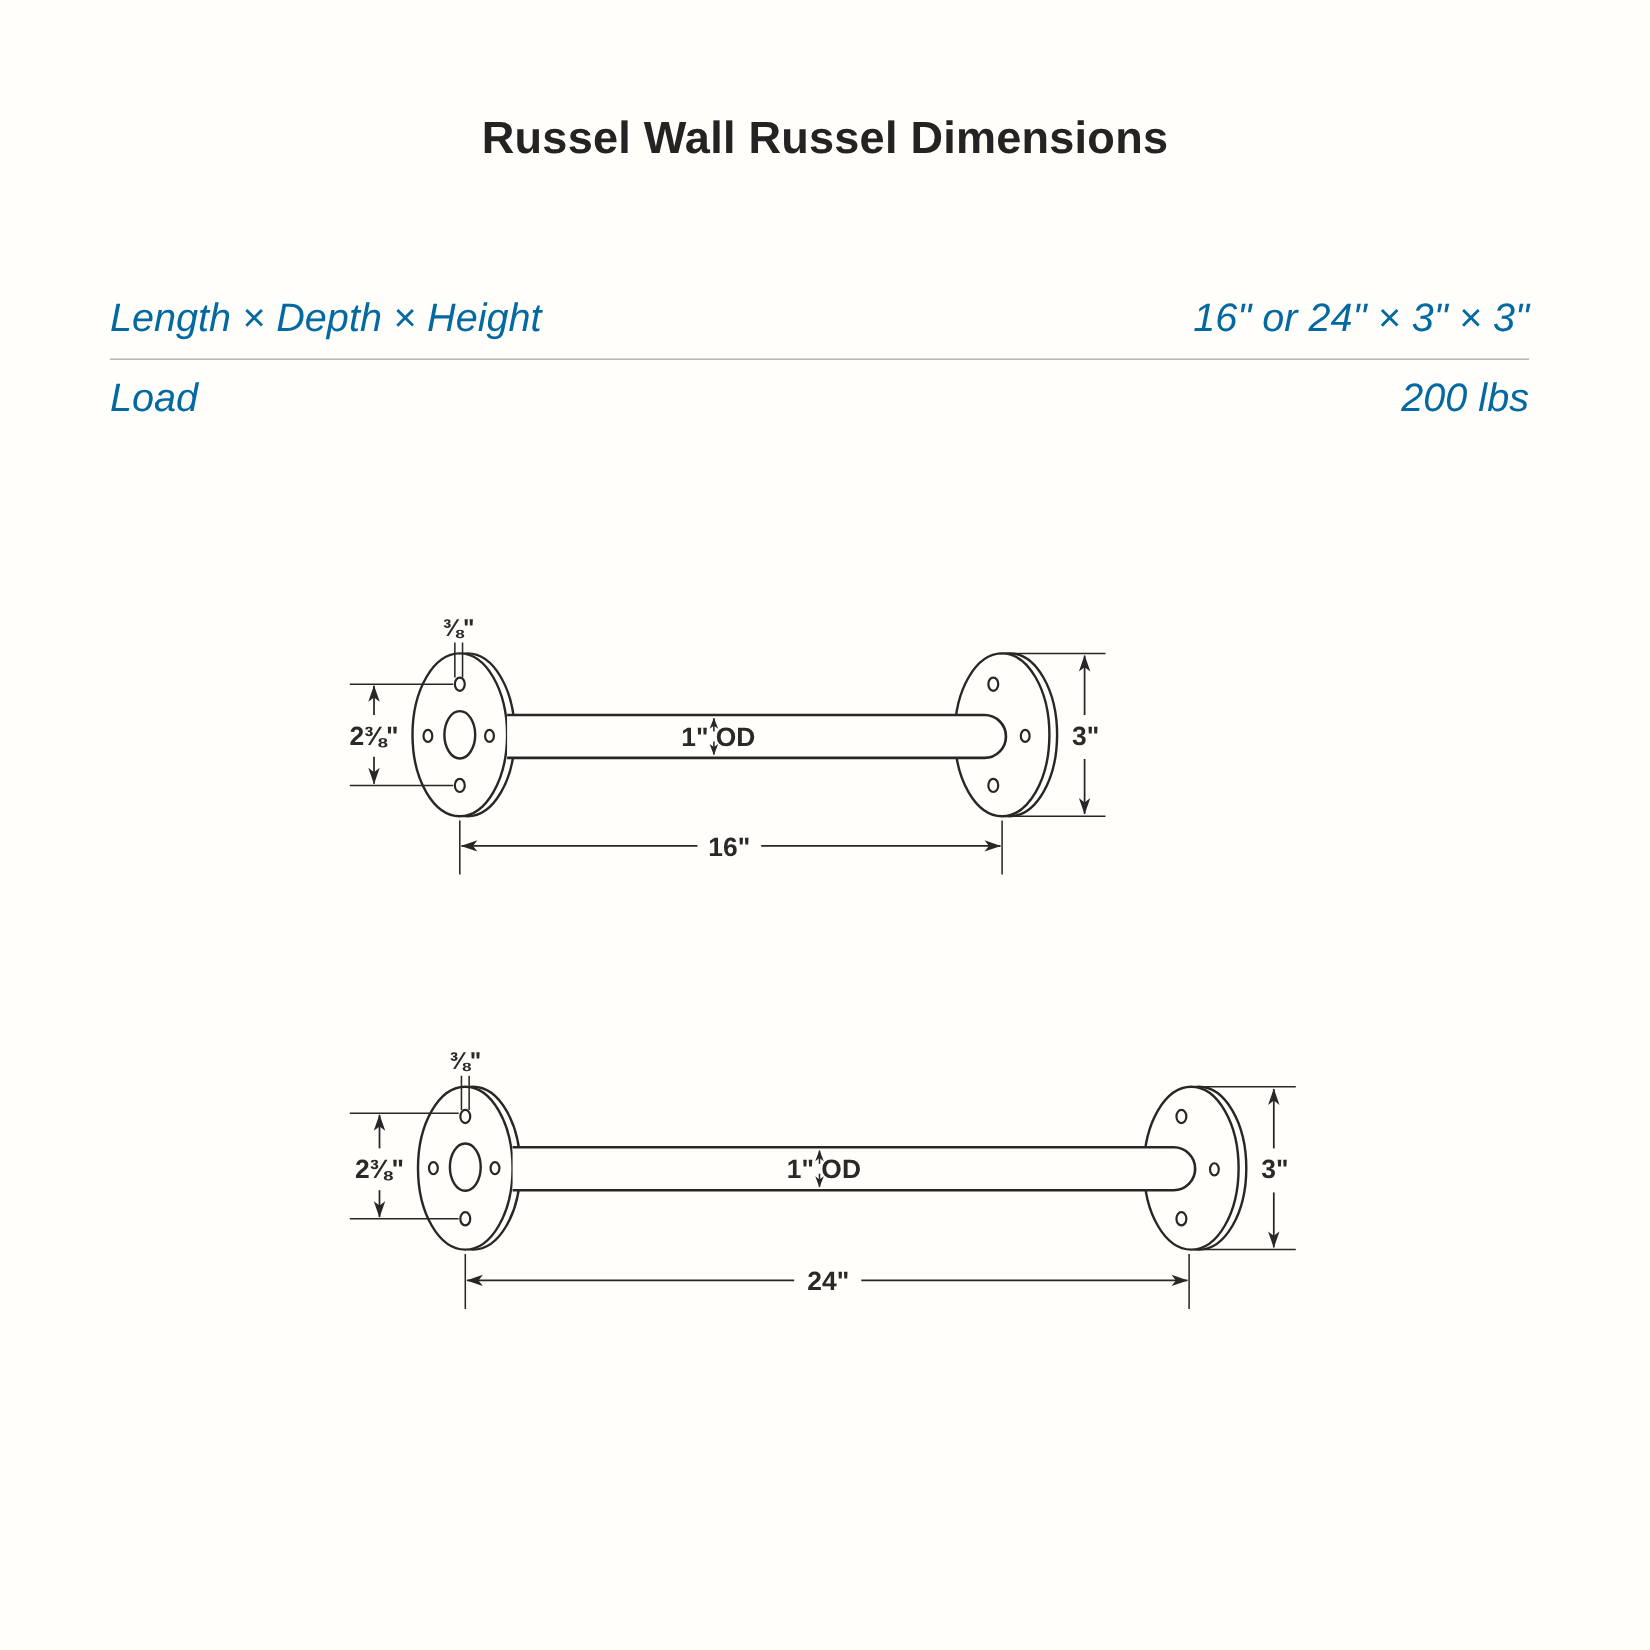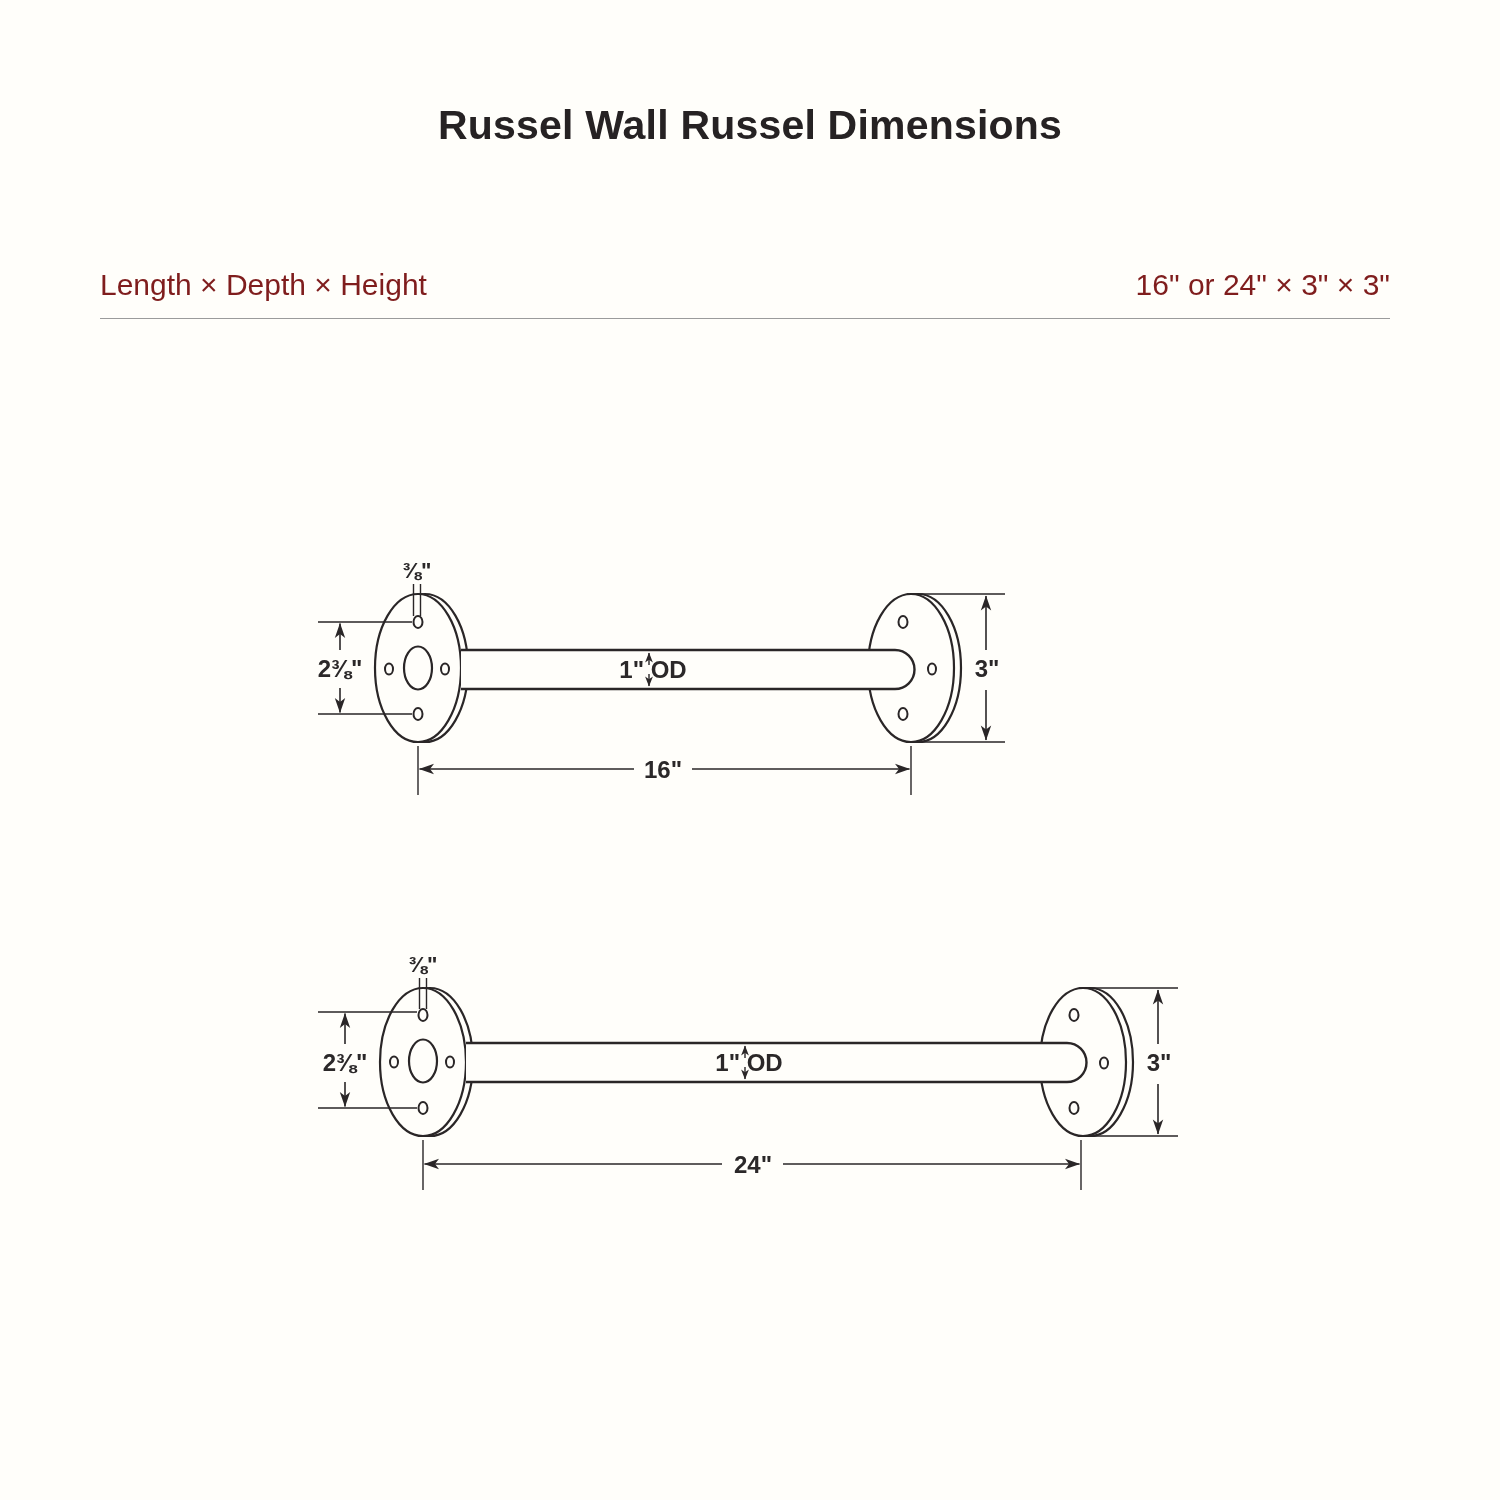--- a/index.html
+++ b/index.html
@@ -1,20 +1,20 @@
 <!DOCTYPE html>
 <html><head>
 <meta charset="utf-8">
 <style>
   html,body{margin:0;padding:0;}
   body{font-family:"Liberation Sans",sans-serif;}
   .page{position:relative;width:1500px;height:1500px;background:#fffefa;overflow:hidden;}
   .title{position:absolute;top:102px;left:0;width:100%;text-align:center;
          font-size:41px;font-weight:bold;letter-spacing:.2px;color:#262223;}
-  .spec-table{position:absolute;top:268px;left:100px;width:1290px;color:#7f1d1d;font-size:30px;}
+  .spec-table{position:absolute;top:268px;left:100px;width:1290px;color:#0369a1;font-size:36px;font-style:italic;}
   .spec-row{display:flex;justify-content:space-between;align-items:baseline;}
   .spec-row.first{padding-bottom:16px;border-bottom:1.5px solid #9b9b9b;}
   .spec-row.second{padding-top:14px;}
   svg.drawing{position:absolute;top:0;left:0;}
   .ln{stroke:#2a2627;fill:none;stroke-width:2.2;}
   .fw{stroke:#2a2627;fill:#fffefa;stroke-width:2.2;}
   .pipe{stroke:#2a2627;fill:#fffefa;stroke-width:2.4;}
   .hole{stroke:#2a2627;fill:#fffefa;stroke-width:2;}
   .dim{stroke:#2a2627;fill:none;stroke-width:1.6;}
   .thin{stroke:#2a2627;fill:none;stroke-width:1.4;}
@@ -25,20 +25,24 @@
 <body>
 
 <div class="page">
 
   <div class="title">Russel Wall Russel Dimensions</div>
 
   <div class="spec-table">
     <div class="spec-row first">
       <span>Length × Depth × Height</span>
       <span>16" or 24" × 3" × 3"</span>
+    </div>
+    <div class="spec-row second">
+      <span>Load</span>
+      <span>200 lbs</span>
     </div>
   </div>
 
   <svg class="drawing" width="1500" height="1500" viewBox="0 0 1500 1500">
     <defs>
       <marker id="arr" markerUnits="userSpaceOnUse" markerWidth="16" markerHeight="12" viewBox="0 0 16 12" refX="15" refY="6" orient="auto-start-reverse">
         <path d="M0.5,0.8 L15.5,6 L0.5,11.2 L4.5,6 Z" fill="#2a2627"></path>
       </marker>
       <marker id="arrs" markerUnits="userSpaceOnUse" markerWidth="11" markerHeight="9" viewBox="0 0 11 9" refX="10" refY="4.5" orient="auto-start-reverse">
         <path d="M0.4,0.6 L10.6,4.5 L0.4,8.4 L3.2,4.5 Z" fill="#2a2627"></path>

